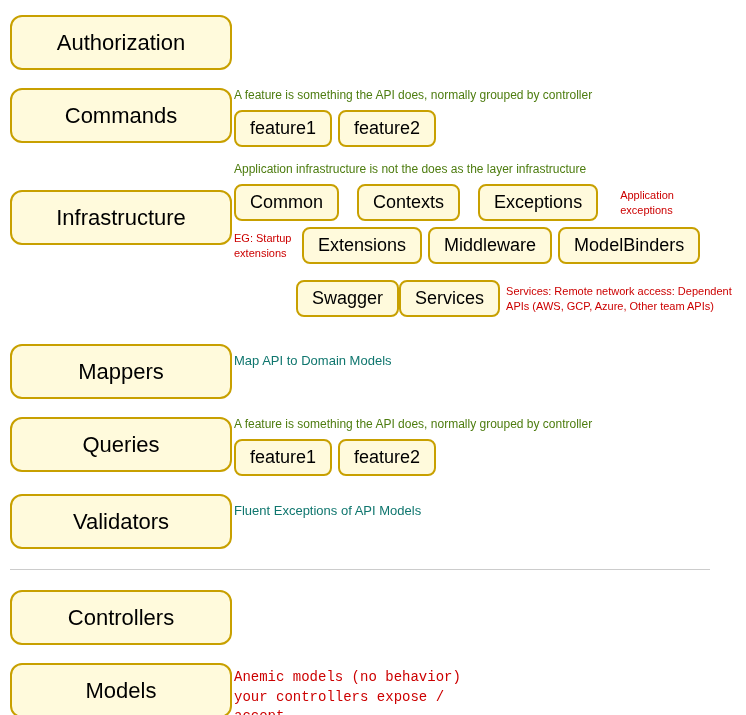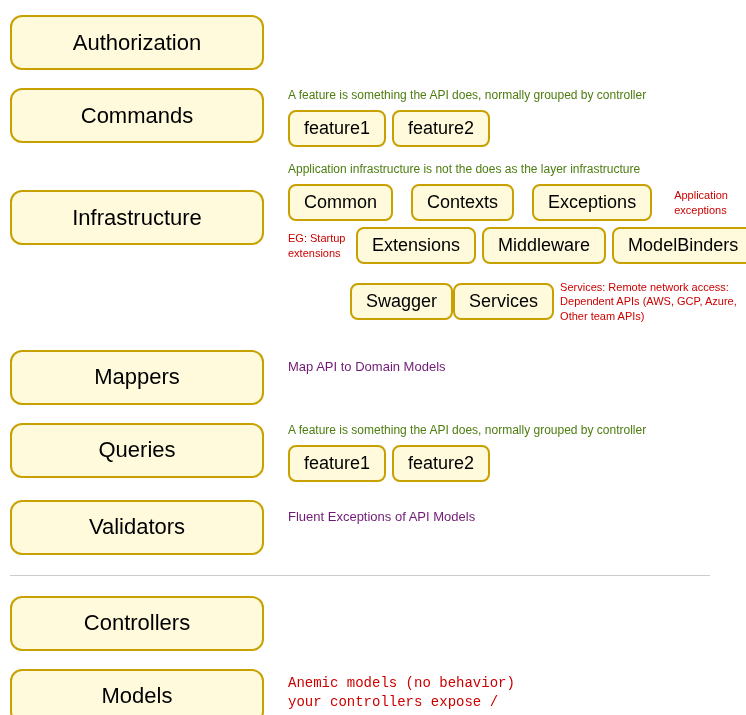--- a/index.html
+++ b/index.html
@@ -18,54 +18,54 @@
     }
 
     .row {
       display: flex;
       align-items: flex-start;
       margin-bottom: 8px;
       position: relative;
     }
 
     .main-box {
-      width: 254px;
+      width: 222px;
       min-height: 55px;
       border: 2px solid #c8a000;
       border-radius: 12px;
       background: #fffadc;
       display: flex;
       align-items: center;
       justify-content: center;
       font-size: 22px;
       font-weight: normal;
       color: #000;
       flex-shrink: 0;
-      margin: 5px 24px 5px 10px;
+      margin: 5px 2px 5px 10px;
       padding: 8px 12px;
       text-align: left;
     }
 
     .sub-box {
       border: 2px solid #c8a000;
       border-radius: 8px;
       background: #fffadc;
       padding: 6px 14px;
       font-size: 18px;
       font-weight: normal;
       color: #000;
       display: inline-flex;
       align-items: center;
       justify-content: center;
       white-space: nowrap;
     }
 
     .annotation-blue {
       font-size: 13px;
-      color: #701a75;
+      color: #0f766e;
     }
 
     .right-content {
       display: flex;
       flex-direction: column;
       padding: 5px 0;
       flex: 1;
     }
 
     .sub-boxes-row {

